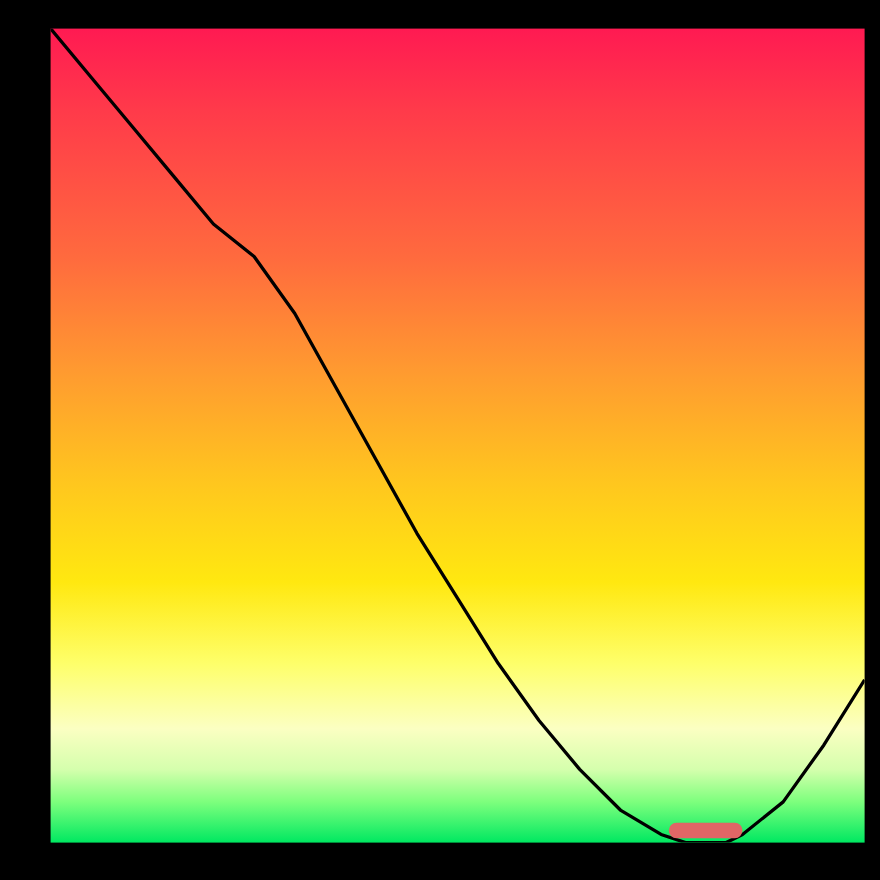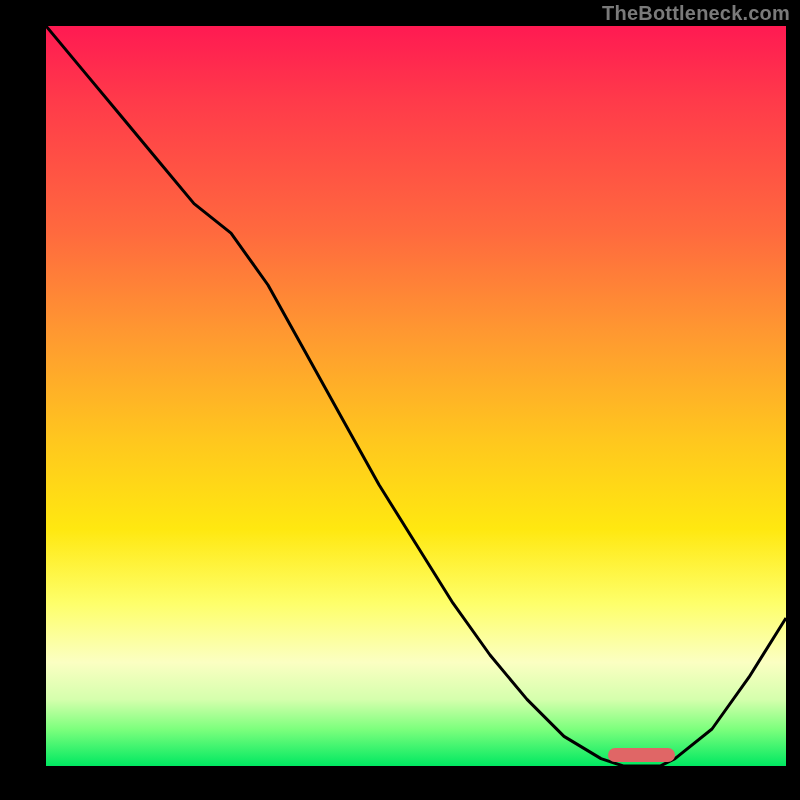--- a/index.html
+++ b/index.html
@@ -62,21 +62,20 @@
     font-size: 20px;
     font-weight: 600;
     letter-spacing: 0.2px;
   }
 </style>
 </head>
 <body>
 
 <div class="frame">
 
-  <div class="watermark">TheBottleneck.com</div>
 
   <div class="plot-area">
 
     <div class="gradient-fill"></div>
 
     <svg class="curve-svg" viewBox="0 0 740 740" preserveAspectRatio="none">
       <path id="curve-path" fill="none" stroke="#000" stroke-width="3" stroke-linejoin="round" d="M0.0 0.0 L37.0 44.4 L74.0 88.8 L111.0 133.2 L148.0 177.6 L185.0 207.2 L222.0 259.0 L259.0 325.6 L296.0 392.2 L333.0 458.8 L370.0 518.0 L407.0 577.2 L444.0 629.0 L481.0 673.4 L518.0 710.4 L555.0 732.6 L577.2 740.0 L592.0 740.0 L614.2 740.0 L629.0 732.6 L666.0 703.0 L703.0 651.2 L740.0 592.0"></path>
     </svg>
 
     <div id="pill" class="marker-pill" style="left: 562.4px; width: 66.6px; bottom: 4px; background: rgb(224, 102, 102);"></div>

